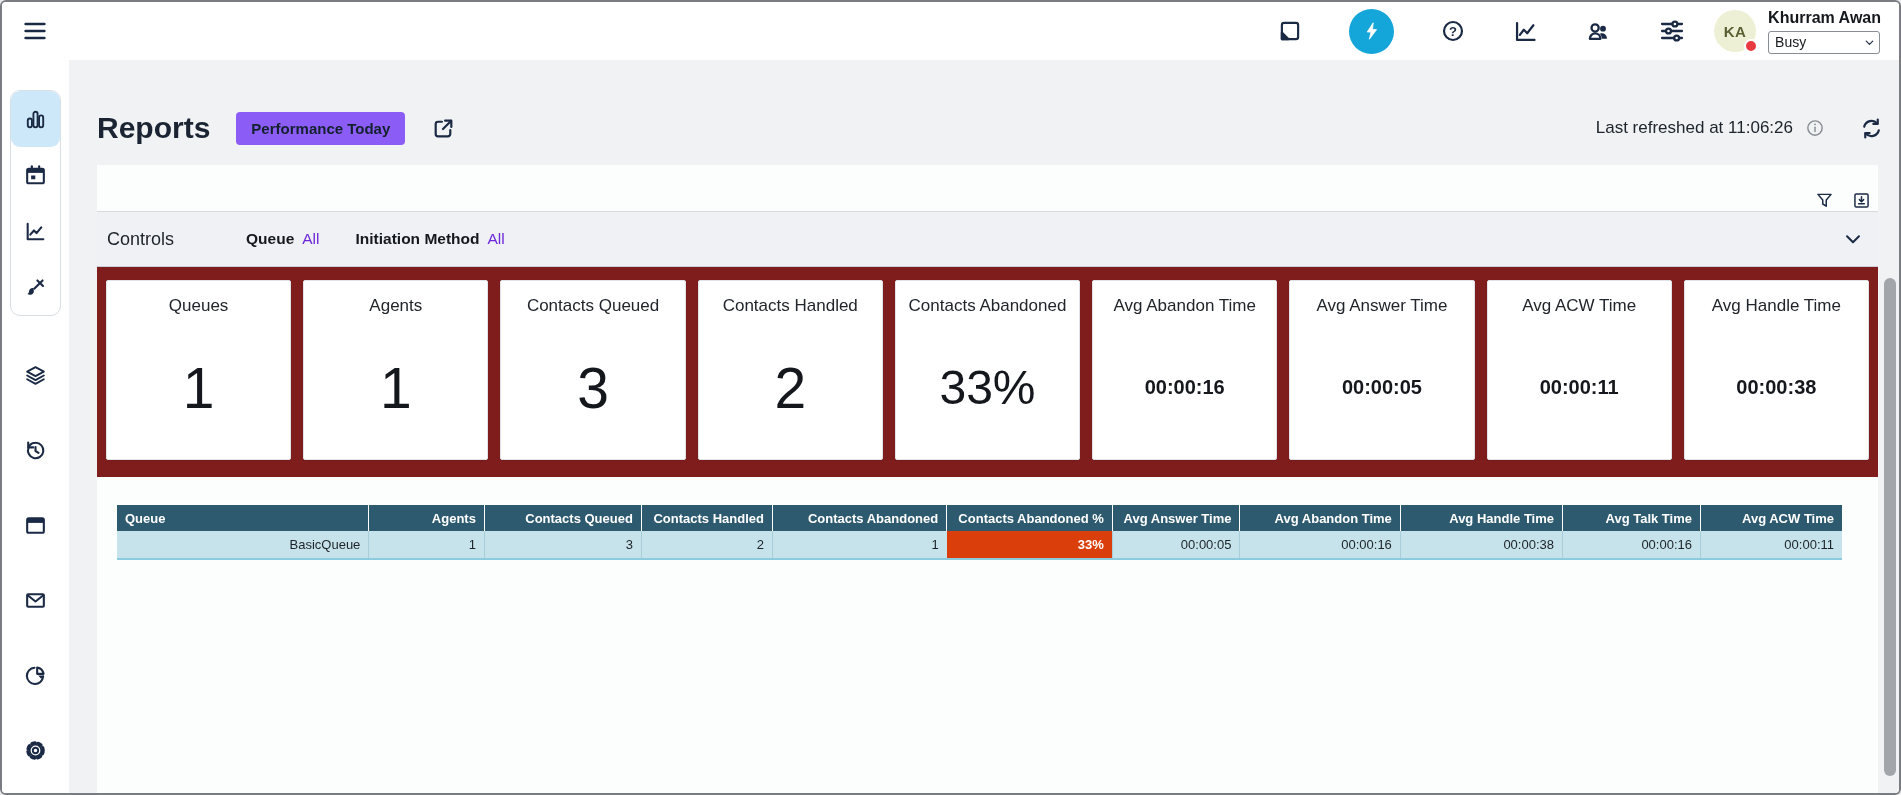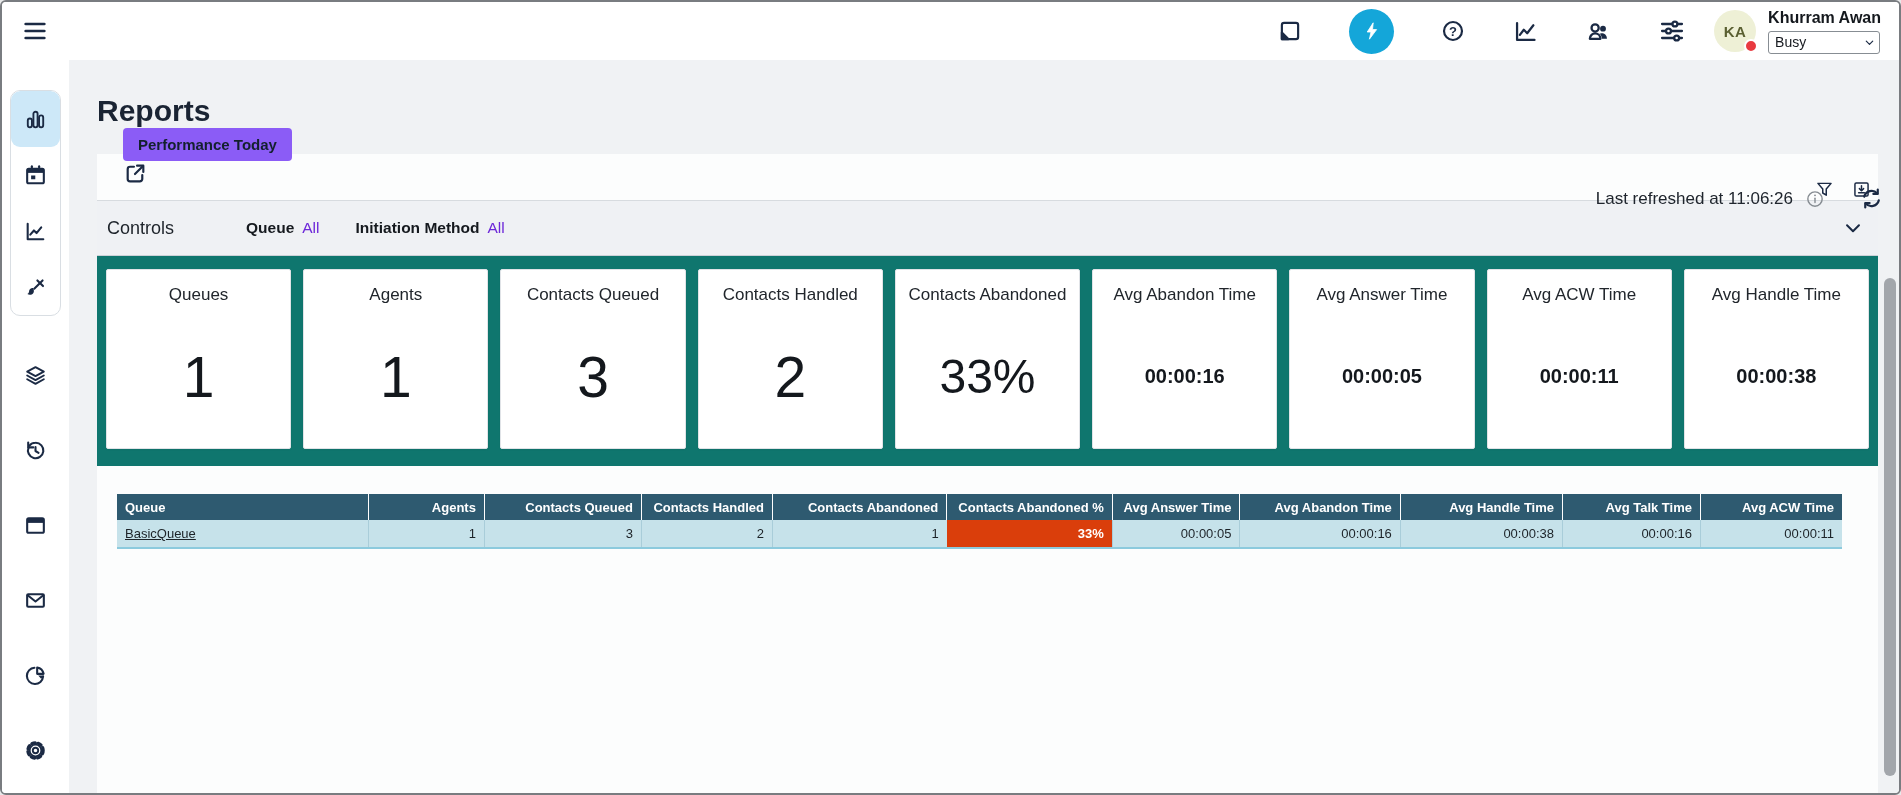--- a/index.html
+++ b/index.html
@@ -27,21 +27,21 @@
   
   .body{flex:1;display:flex;background:#f0f2f4;min-height:0;}
   .sidebar{width:67px;background:#fff;flex:0 0 auto;}
   .nav-group{margin:30px 8px 0;border:1px solid #d9dee3;border-radius:10px;background:#fff;overflow:hidden;}
   .nav-item{height:56px;display:flex;align-items:center;justify-content:center;cursor:pointer;background:none;border:none;width:100%;}
   .nav-item.active{background:#cde8f8;border-radius:9px;}
   .nav-list{margin-top:22px;}
   .nav-list .nav-item{height:75px;}
   .main{flex:1;position:relative;padding:0 15px 0 28px;min-width:0;}
   
-  .page-header{display:flex;align-items:flex-start;margin-top:34px;height:46px;flex-direction:column;}
+  .page-header{display:flex;align-items:center;margin-top:45px;height:46px;}
   .page-title{font-size:30px;font-weight:bold;color:#1a2433;}
   .report-badge{margin-left:26px;background:#8b5cf6;color:#13202e;font-size:15px;font-weight:bold;
     padding:8px 15px;border-radius:4px;white-space:nowrap;}
   .open-new{margin-left:26px;}
   .refresh-area{margin-left:auto;display:flex;align-items:center;}
   .refresh-text{font-size:17px;color:#20262e;}
   .refresh-time{font-weight:normal;}
   .info-btn{margin-left:12px;}
   .sync-btn{margin-left:34px;}
   
@@ -57,36 +57,36 @@
   .controls{height:56px;background:#eff1f4;border-top:1px solid #d7dbdf;border-bottom:1px solid #ccd1d7;
     display:flex;align-items:center;padding:0 14px 0 10px;}
   .controls-title{font-size:18px;color:#1d232a;}
   .control-filter{display:flex;align-items:baseline;gap:8px;cursor:pointer;}
   .control-filter.first{margin-left:72px;}
   .control-filter.second{margin-left:36px;}
   .control-label{font-size:15.5px;font-weight:bold;color:#15191e;}
   .control-value{font-size:15.5px;color:#6d28d9;}
   .controls-chevron{margin-left:auto;border:none;background:none;cursor:pointer;display:flex;align-items:center;}
   
-  .cards{background:#0f766e;padding:13px 9px 17px;display:flex;gap:12px;}
+  .cards{background:#7f1d1d;padding:13px 9px 17px;display:flex;gap:12px;}
   .card{flex:1;background:#fff;border:1px solid #e0e3e7;border-radius:2px;height:180px;display:flex;
     flex-direction:column;align-items:center;box-shadow:0 1px 2px rgba(0,0,0,.05);}
   .card-label{margin-top:15px;font-size:17px;color:#21262c;text-align:center;}
   .card-value-wrap{flex:1;display:flex;align-items:center;}
   .card-value.big{font-size:57px;color:#14181d;}
   .card-value.pct{font-size:48px;color:#14181d;}
   .card-value.time{font-size:20px;font-weight:bold;color:#14181d;}
   
   .data-table{margin:28px 36px 0 20px;width:calc(100% - 56px);border-collapse:collapse;table-layout:fixed;}
   .data-table th{background:#2e5a70;color:#fff;font-size:13px;font-weight:bold;height:26px;padding:0 8px;
     text-align:right;border-left:1px solid rgba(255,255,255,.28);white-space:nowrap;overflow:hidden;}
   .data-table th:first-child{text-align:left;border-left:none;}
   .data-table td{background:#c6e2ea;height:28px;font-size:13px;color:#1d2328;text-align:right;padding:0 8px;
     border-left:1px solid #a9cdd9;white-space:nowrap;overflow:hidden;}
-  .data-table td:first-child{text-align:left;border-left:none;text-decoration:underline;}
+  .data-table td:first-child{text-align:right;border-left:none;}
   .data-table tbody tr{border-bottom:2px solid #8ccadd;}
   .data-table td.alert{background:#da3e0b;color:#fff;font-weight:bold;border-left:none;}
   
   .vscroll{position:absolute;top:218px;right:3px;width:12px;height:498px;background:#a2a6ab;border-radius:6px;cursor:grab;}
   
   svg.ic{fill:none;stroke:#1b2a44;stroke-width:1.8;stroke-linecap:round;stroke-linejoin:round;}
 </style>
 </head>
 <body>
 

